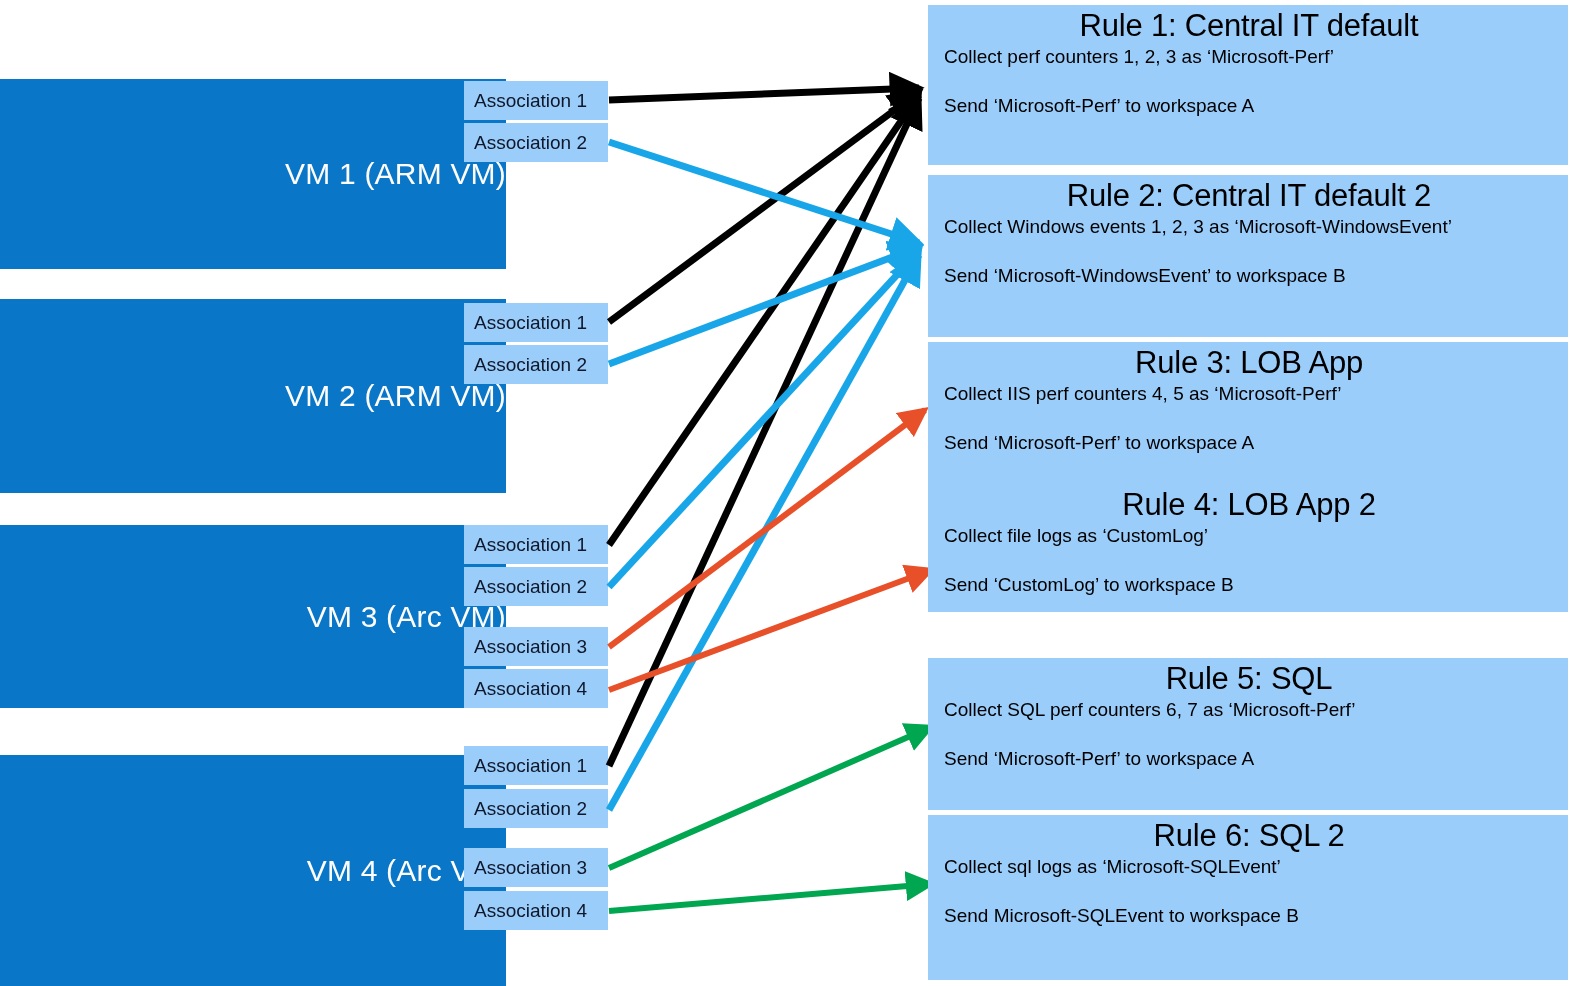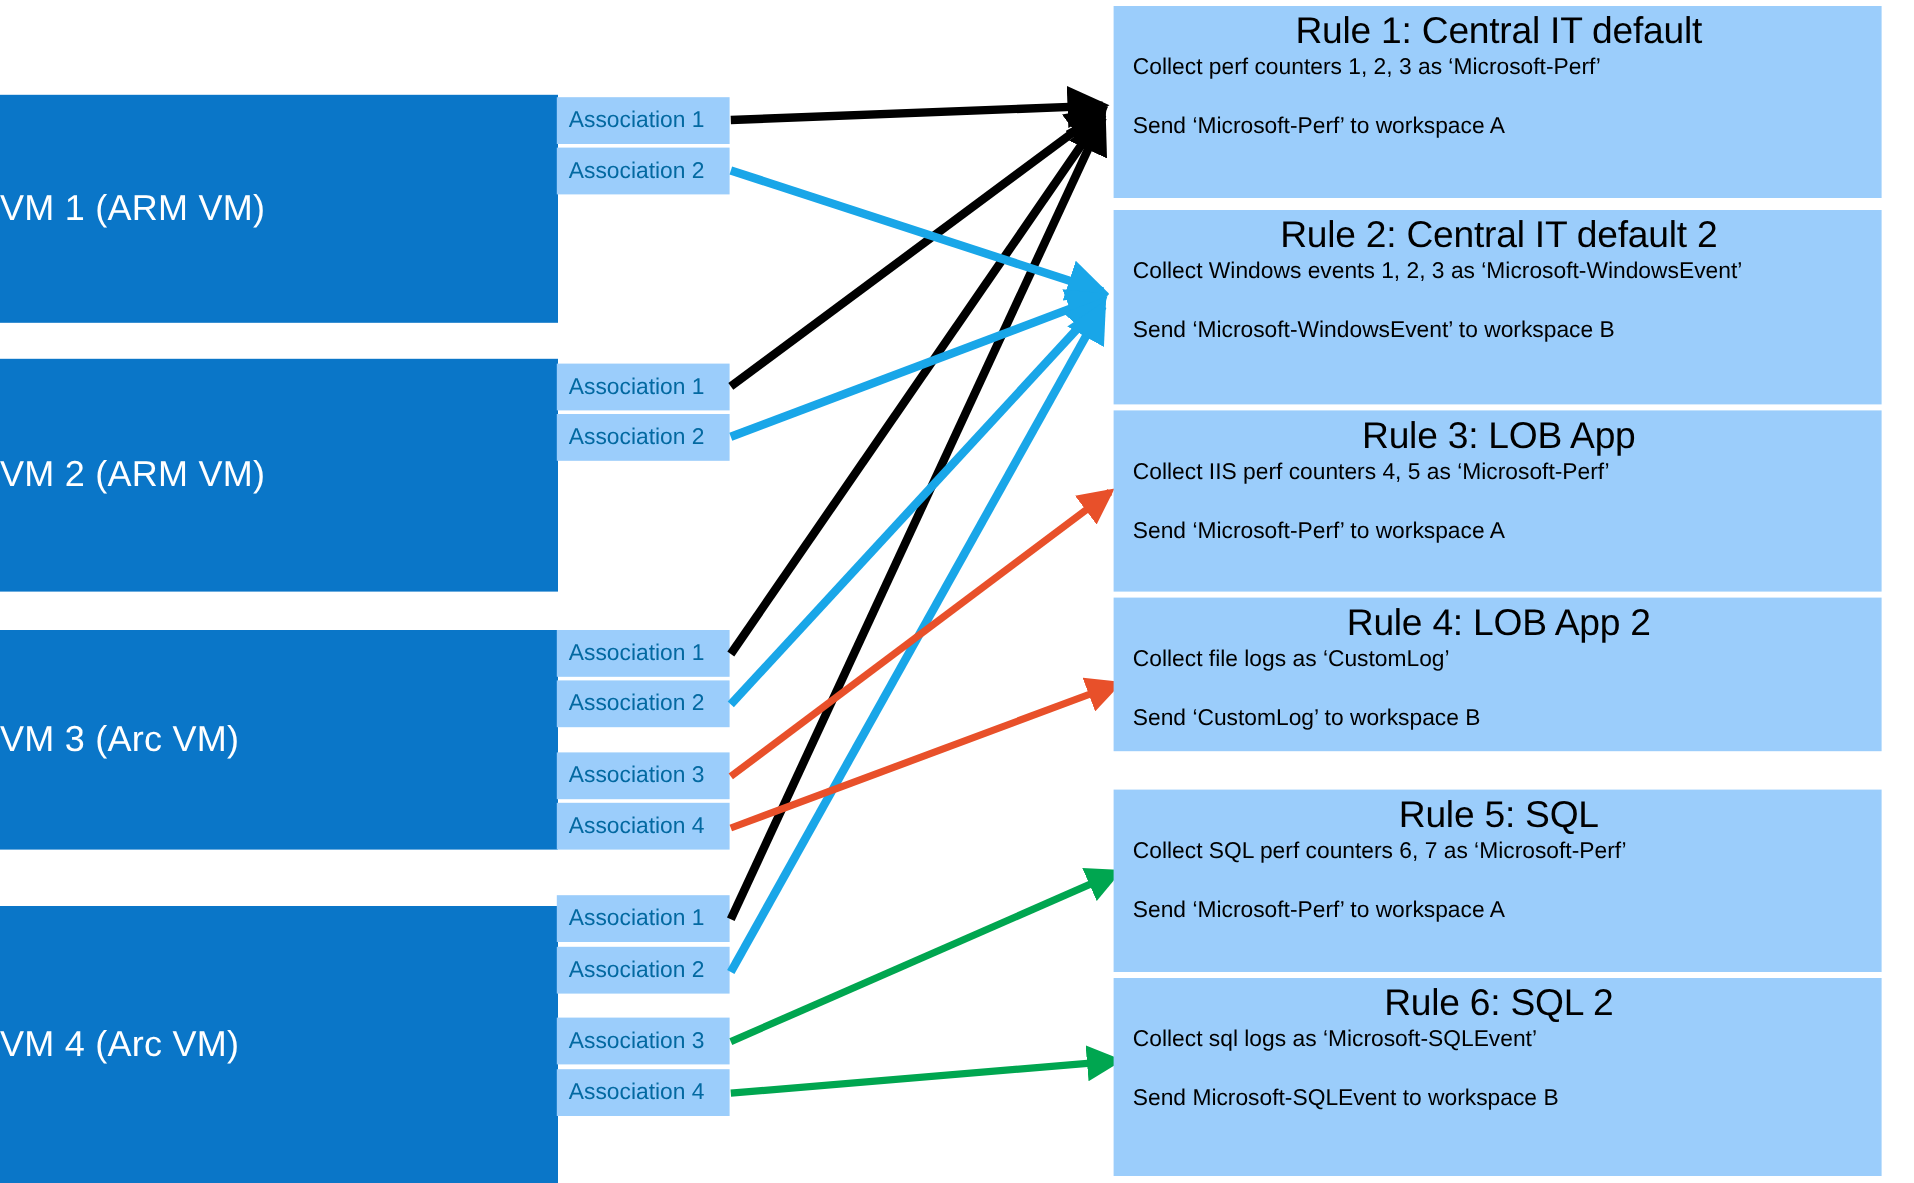--- a/index.html
+++ b/index.html
@@ -3,34 +3,35 @@
 <meta charset="utf-8">
 <title>Data Collection Rules Diagram</title>
 <style>
   html,body{margin:0;padding:0;background:#ffffff;}
   body{font-family:"Liberation Sans",sans-serif;}
   #stage{position:relative;width:1595px;height:986px;background:#ffffff;overflow:hidden;}
 
   .vm-box{
     position:absolute;
     background:#0A76C8;
-    display:flex;align-items:center;justify-content:flex-start;
+    display:flex;align-items:center;justify-content:flex-end;
     color:#ffffff;
     font-size:30px;
     font-weight:400;
     letter-spacing:.2px;
+    padding-left:41px;
   }
 
   .assoc-box{
     position:absolute;
     background:#9BCDFB;
     display:flex;align-items:center;
     padding-left:10px;
     box-sizing:border-box;
-    color:#0369a1;
+    color:#0f172a;
     font-size:19px;
     font-weight:400;
   }
 
   .rule-box{
     position:absolute;
     background:#9BCDFB;
     box-sizing:border-box;
     padding:4px 14px 4px 16px;
     color:#000000;
@@ -155,21 +156,21 @@
     <div class="rule-line">Collect Windows events 1, 2, 3 as ‘Microsoft-WindowsEvent’</div>
     <div class="rule-line second">Send ‘Microsoft-WindowsEvent’ to workspace B</div>
   </div>
 
   <div class="rule-box" style="left:928px;top:342px;width:640px;height:151px;">
     <div class="rule-title">Rule 3: LOB App</div>
     <div class="rule-line">Collect IIS perf counters 4, 5 as ‘Microsoft-Perf’</div>
     <div class="rule-line second">Send ‘Microsoft-Perf’ to workspace A</div>
   </div>
 
-  <div class="rule-box" style="left:928px;top:498px;width:640px;height:128px;">
+  <div class="rule-box" style="left:928px;top:484px;width:640px;height:128px;">
     <div class="rule-title">Rule 4: LOB App 2</div>
     <div class="rule-line">Collect file logs as ‘CustomLog’</div>
     <div class="rule-line second">Send ‘CustomLog’ to workspace B</div>
   </div>
 
   <div class="rule-box" style="left:928px;top:658px;width:640px;height:152px;">
     <div class="rule-title">Rule 5: SQL</div>
     <div class="rule-line">Collect SQL perf counters 6, 7 as ‘Microsoft-Perf’</div>
     <div class="rule-line second">Send ‘Microsoft-Perf’ to workspace A</div>
   </div>

